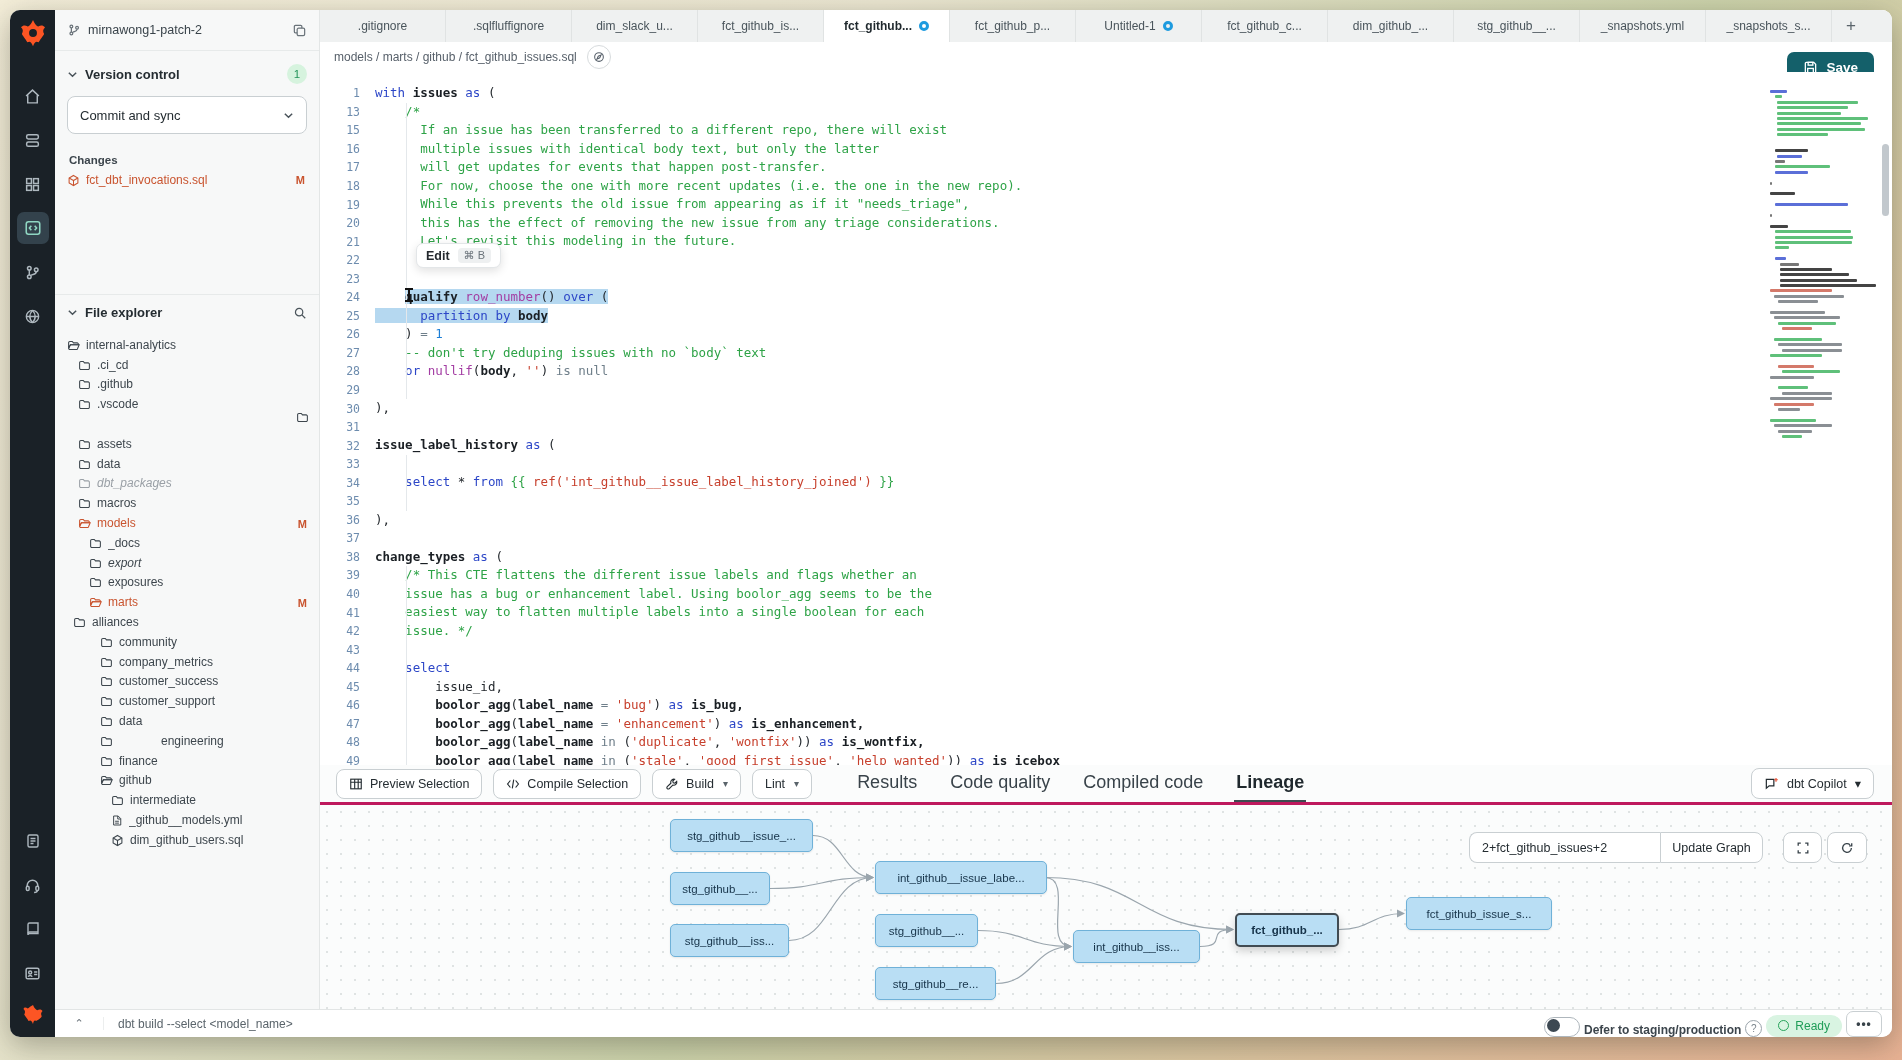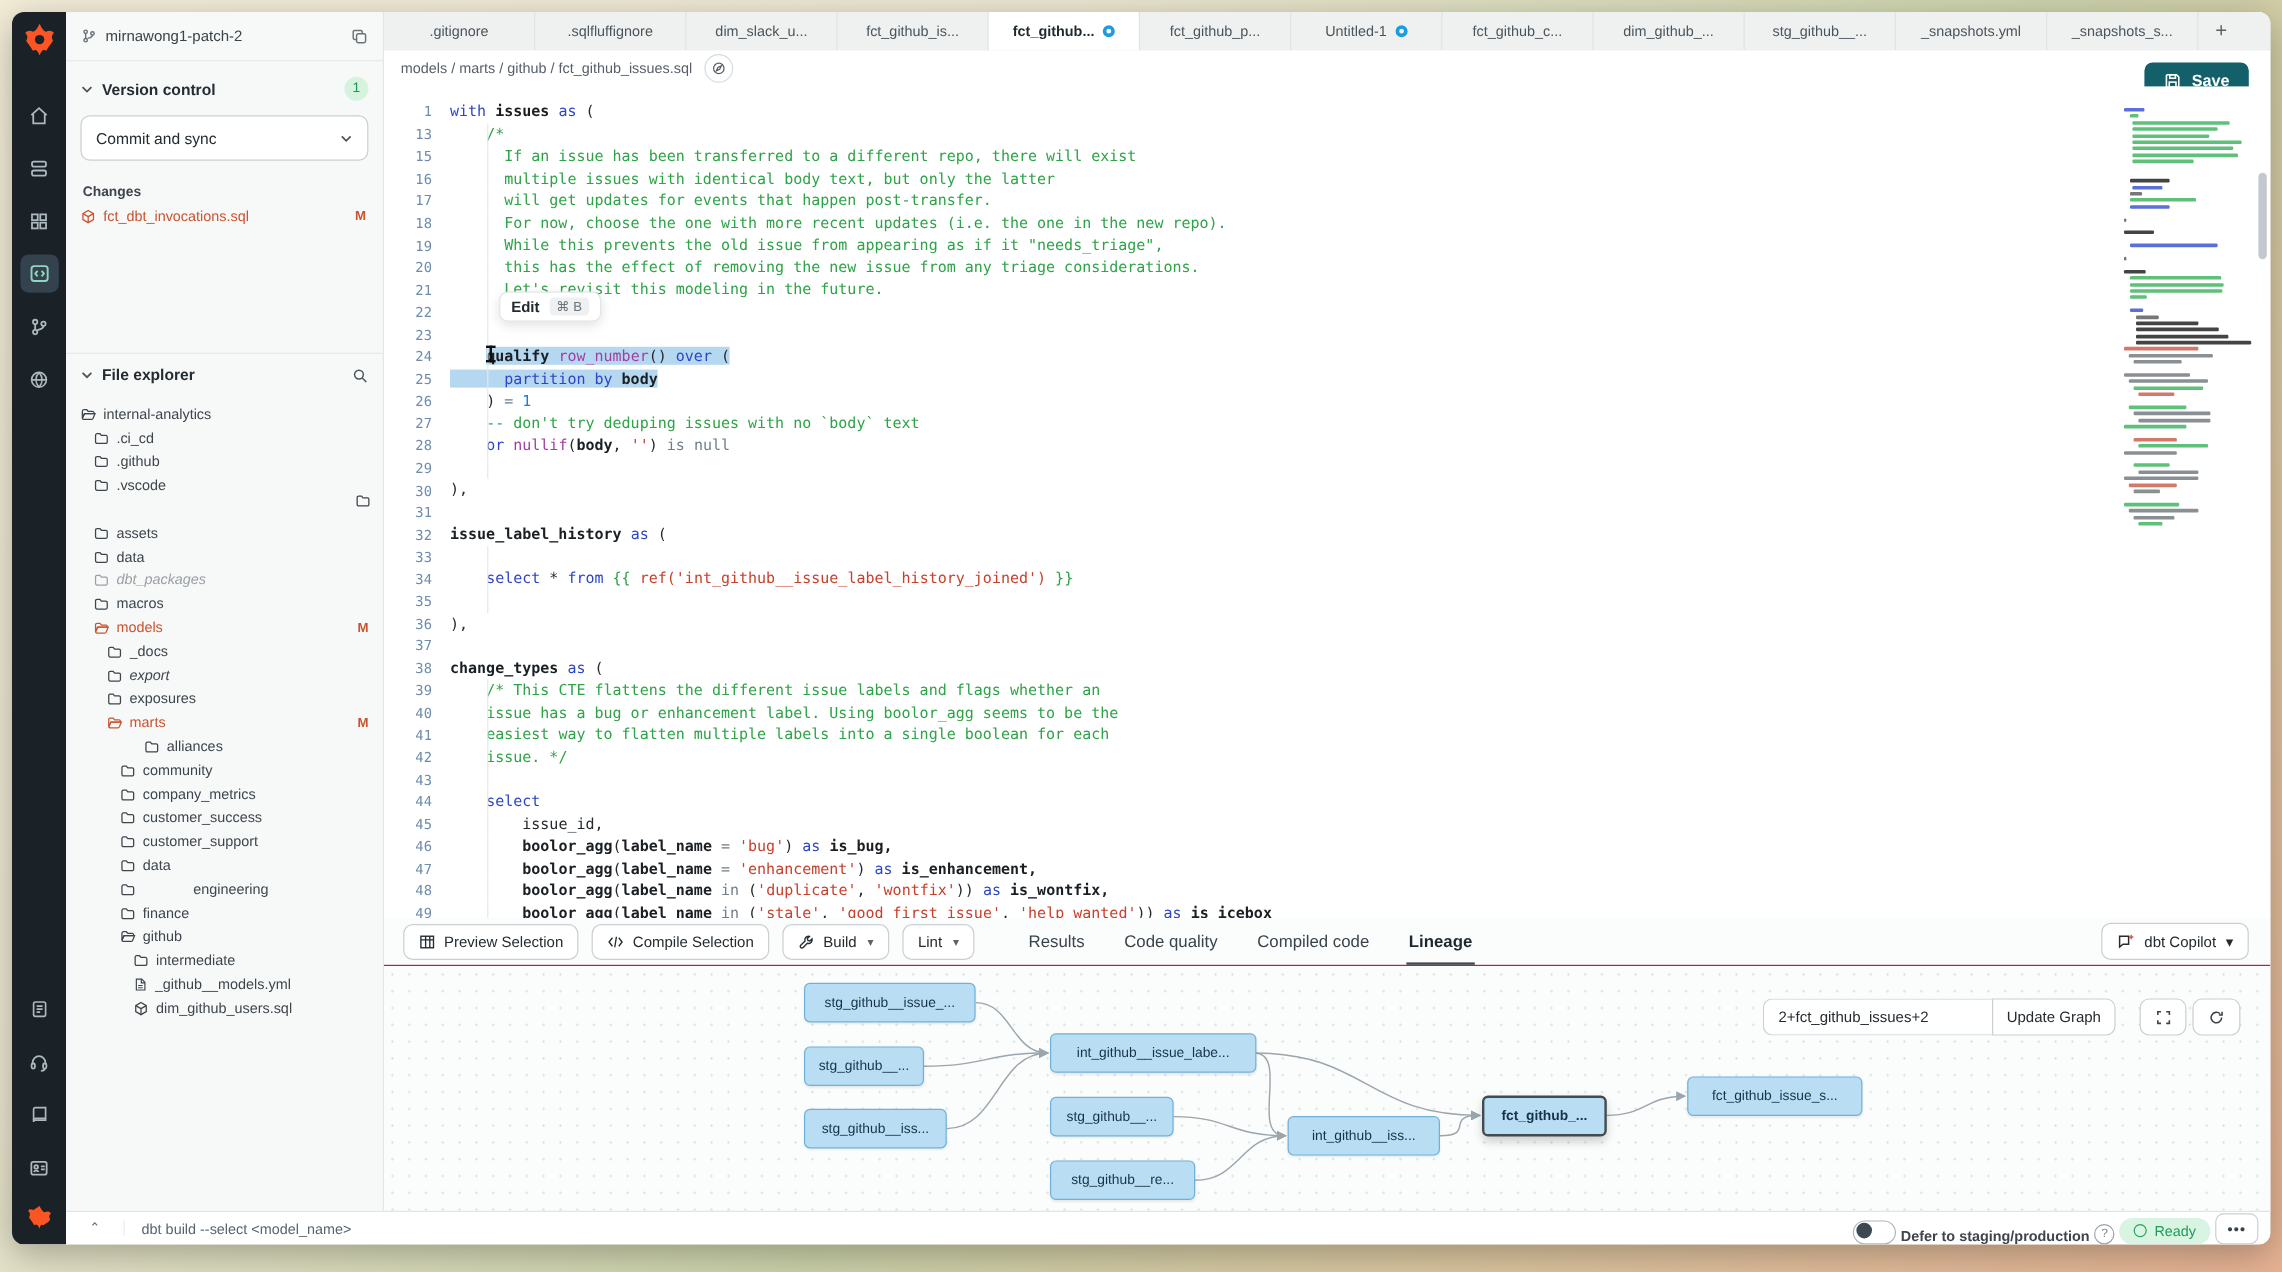--- a/index.html
+++ b/index.html
@@ -81,27 +81,27 @@
     box-shadow:0 3px 10px rgba(0,0,0,.12);display:flex;align-items:center;gap:8px;padding:4px 9px;}
   .edittip .el{font-size:12.5px;font-weight:bold;color:#24292e;}
   .edittip .key{background:#eef0f1;border-radius:4px;padding:1px 6px;font-size:11px;color:#6a737a;}
   .minimap{position:absolute;left:1450px;top:18px;width:100px;}
   .mrow{height:3px;margin-bottom:2.4px;border-radius:1px;}
   .vsb{position:absolute;right:2px;top:0;bottom:0;width:9px;}
   .vsb .thumb{position:absolute;left:1px;top:72px;width:7px;height:72px;background:#c2c8cd;border-radius:4px;}
 
   
   .toolbar{position:absolute;left:0;top:755px;right:0;height:40px;background:#fbfcfc;
-    border-bottom:1px solid #be185d;display:flex;align-items:center;padding-left:16px;box-sizing:border-box;}
+    border-bottom:3px solid #be185d;display:flex;align-items:center;padding-left:16px;box-sizing:border-box;}
   .tbtn{height:30px;border:1px solid #c9cfd2;border-radius:8px;background:#fff;display:flex;align-items:center;
     gap:7px;padding:0 12px;font-size:12.5px;color:#242c31;margin-right:11px;cursor:pointer;
     font-family:"Liberation Sans",sans-serif;}
   .tbtn .chev{color:#5a646b;font-size:10px;margin-left:2px;}
   .ttabs{display:flex;margin-left:32px;height:100%;}
-  .ttab{display:flex;align-items:center;padding:0 2px;margin-right:29px;font-size:14px;color:#39434a;
+  .ttab{display:flex;align-items:center;padding:0 2px;margin-right:29px;font-size:18px;color:#39434a;
     border-bottom:2px solid transparent;box-sizing:border-box;cursor:pointer;}
   .ttab.active{font-weight:bold;color:#1f282d;border-bottom-color:#3f4a51;}
   .copilot{margin-left:auto;margin-right:18px;height:31px;border:1px solid #c9cfd2;border-radius:8px;
     background:#fff;display:flex;align-items:center;gap:8px;padding:0 12px;font-size:12.5px;color:#242c31;cursor:pointer;}
 
   
   .lineage{position:absolute;left:0;top:795px;right:0;height:205px;background:#fbfcfc;
     background-image:radial-gradient(#dfe3e3 1px,transparent 1px);background-size:14px 14px;overflow:hidden;}
   .lineage svg.edges{position:absolute;left:0;top:0;}
   .lnode{position:absolute;height:33px;background:#b9def4;border:1px solid #6fb1d8;border-radius:5px;
@@ -349,21 +349,21 @@
             <span class="lbl">exposures</span>
           </div>
           <div class="trow orange" style="padding-left: 34px;">
             <svg width="13" height="13" viewBox="0 0 16 16" fill="none" stroke="currentColor" stroke-width="1.3">
               <path d="M2 4.5A1.5 1.5 0 0 1 3.5 3h3l1.5 1.8h4.5A1.5 1.5 0 0 1 14 6.3V7H4.2L2 11.5z"></path>
               <path d="M2 11.5 4.2 7H15l-2.2 5.2a1.4 1.4 0 0 1-1.3.8H3.5A1.5 1.5 0 0 1 2 11.5z"></path>
             </svg>
             <span class="lbl">marts</span>
             <span class="mbadge">M</span>
           </div>
-          <div class="trow " style="padding-left: 18px; margin-left: 47px;">
+          <div class="trow " style="padding-left: 18px;">
             <svg width="13" height="13" viewBox="0 0 16 16" fill="none" stroke="currentColor" stroke-width="1.3">
               <path d="M2 4.5A1.5 1.5 0 0 1 3.5 3h3l1.5 1.8h4.5A1.5 1.5 0 0 1 14 6.3v5.2A1.5 1.5 0 0 1 12.5 13h-9A1.5 1.5 0 0 1 2 11.5z"></path>
             </svg>
             <span class="lbl">alliances</span>
           </div>
           <div class="trow " style="padding-left: 45px;">
             <svg width="13" height="13" viewBox="0 0 16 16" fill="none" stroke="currentColor" stroke-width="1.3">
               <path d="M2 4.5A1.5 1.5 0 0 1 3.5 3h3l1.5 1.8h4.5A1.5 1.5 0 0 1 14 6.3v5.2A1.5 1.5 0 0 1 12.5 13h-9A1.5 1.5 0 0 1 2 11.5z"></path>
             </svg>
             <span class="lbl">community</span>

